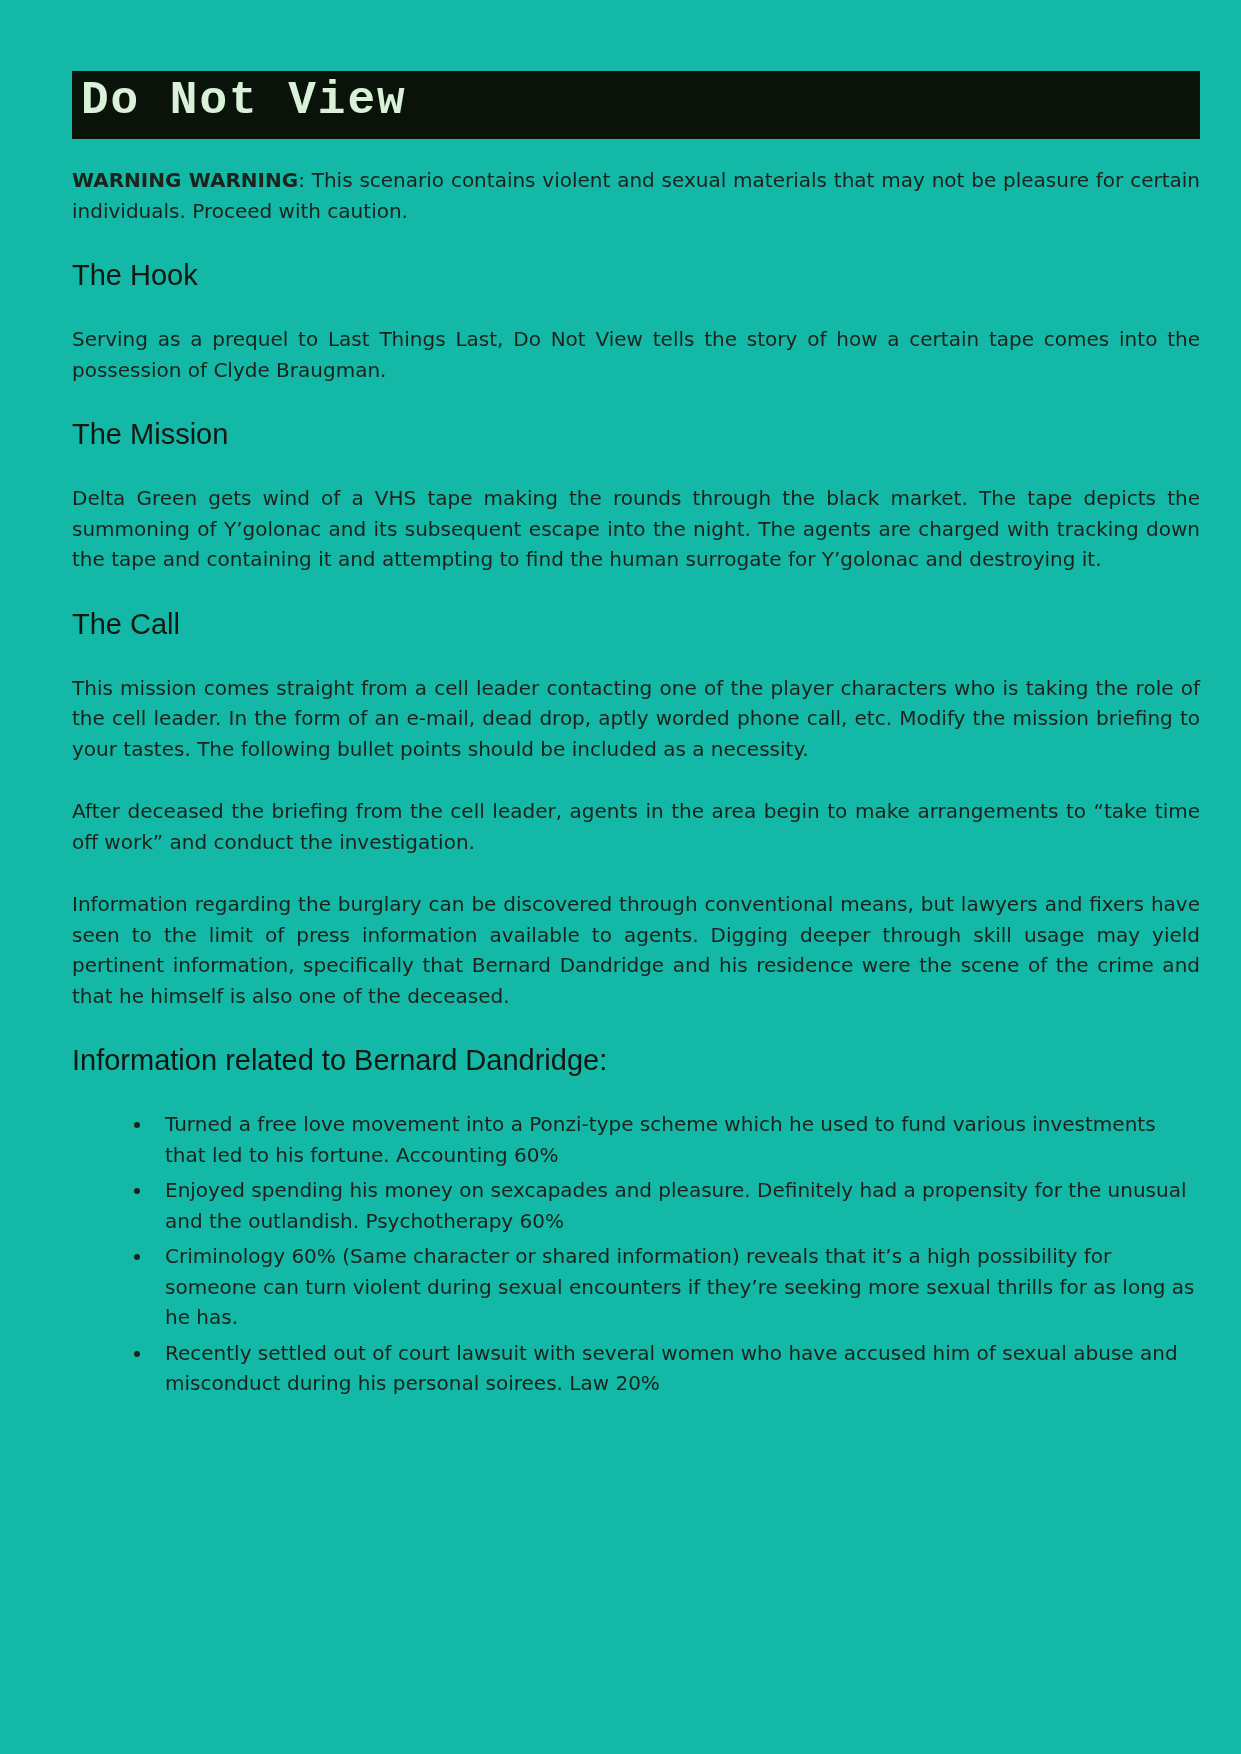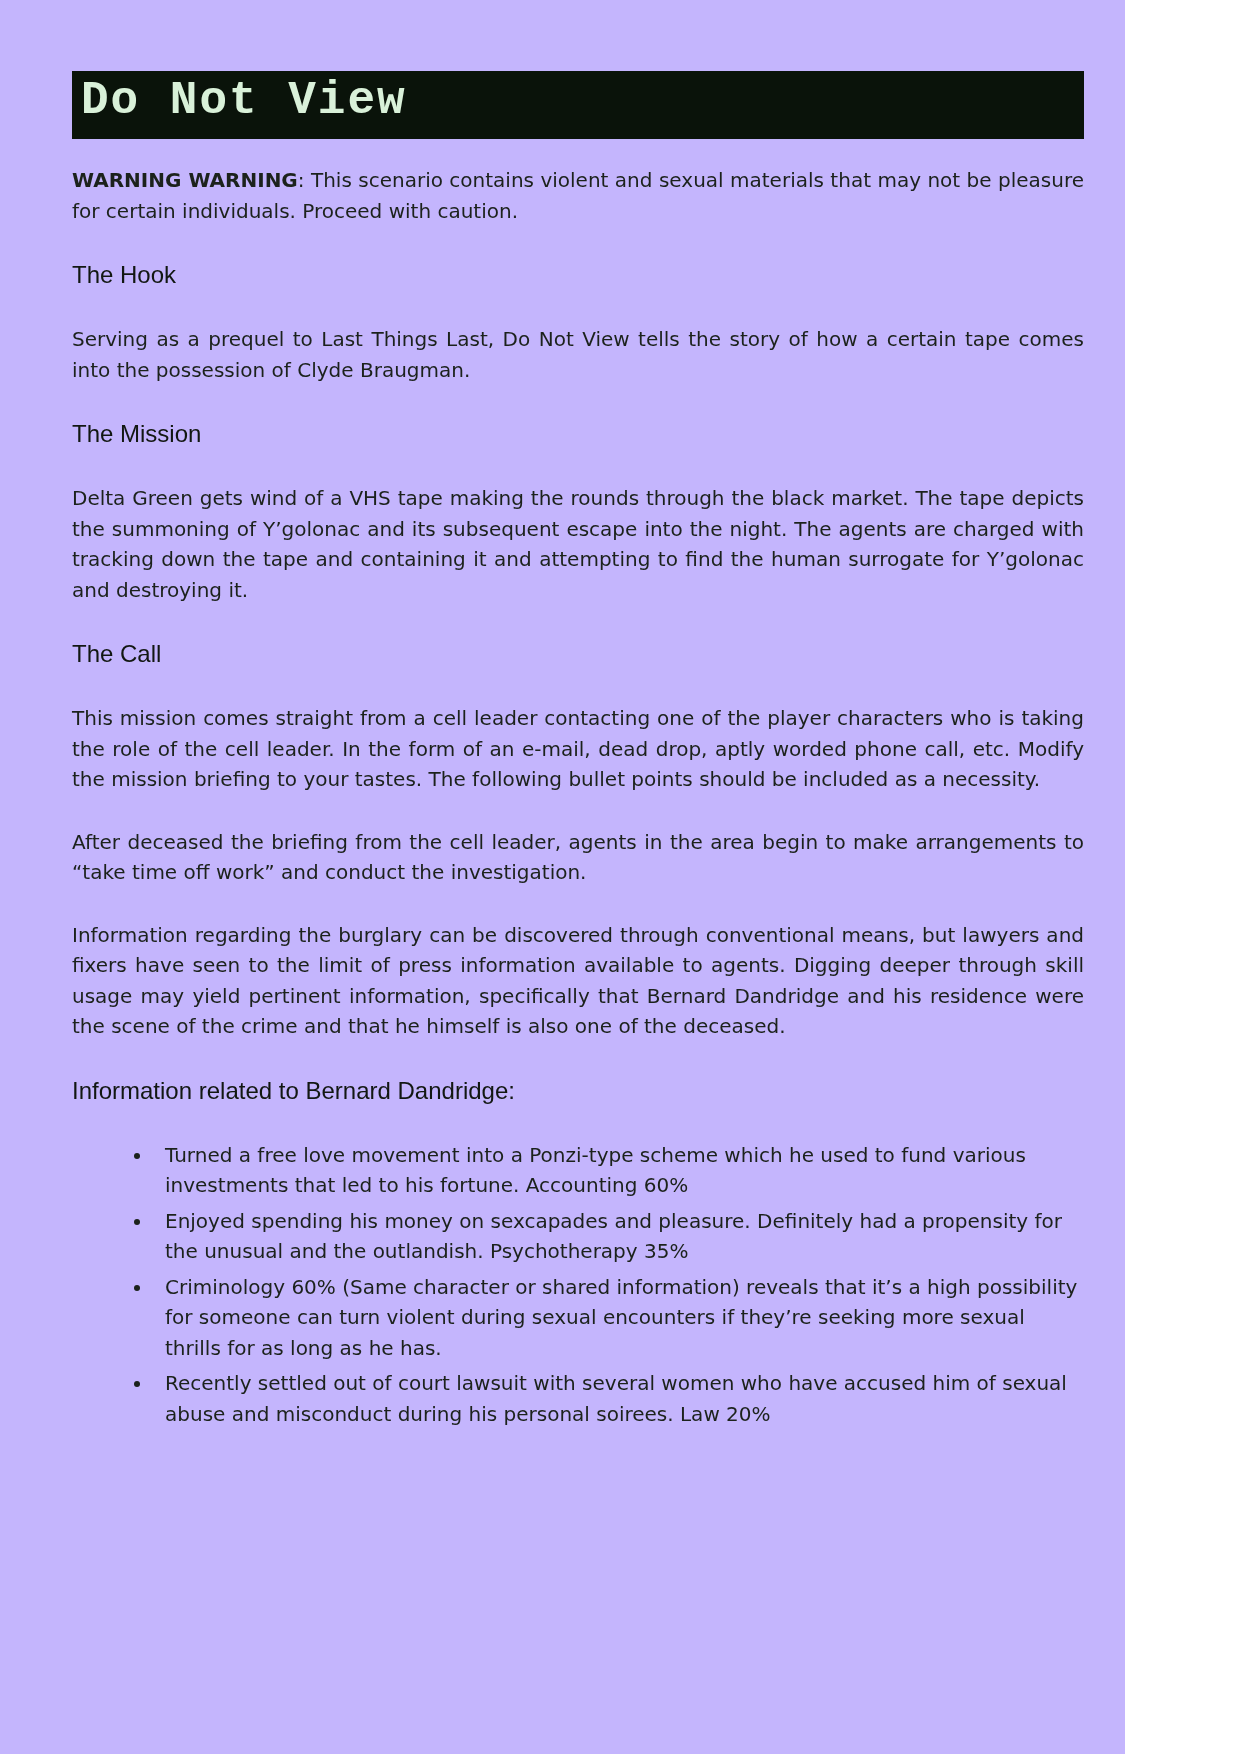--- a/index.html
+++ b/index.html
@@ -2,23 +2,23 @@
 <html><head>
 <meta charset="utf-8">
 <style>
   html, body {
     margin: 0;
     padding: 0;
     background: #ffffff;
   }
   .page {
     position: relative;
-    width: 1125px;
+    width: 1241px;
     height: 1754px;
-    background: #c4b5fd;
+    background: #14b8a6;
     box-sizing: border-box;
     padding: 71px 41px 0 72px;
     overflow: hidden;
   }
   .title-bar {
     background: #0a130a;
     height: 68px;
     box-sizing: border-box;
     padding: 1px 0 0 9px;
     overflow: hidden;
@@ -44,21 +44,21 @@
   }
   .doc p.trigger {
     margin-top: 26px;
   }
   .doc .bold {
     font-weight: bold;
   }
   .doc h2 {
     font-family: "Liberation Sans", sans-serif;
     font-weight: 400;
-    font-size: 24px;
+    font-size: 29px;
     line-height: 34px;
     color: #121712;
     margin: 32px 0;
   }
   .doc ul {
     margin: 32px 0 0 0;
     padding-left: 81px;
   }
   .doc ul li {
     text-align: left;
@@ -87,19 +87,19 @@
 
     <h2>The Call</h2>
     <p>This mission comes straight from a cell leader contacting one of the player characters who is taking the role of the cell leader. In the form of an e-mail, dead drop, aptly worded phone call, etc. Modify the mission briefing to your tastes. The following bullet points should be included as a necessity.</p>
     <p>After deceased the briefing from the cell leader, agents in the area begin to make arrangements to “take time off work” and conduct the investigation.</p>
 
     <p>Information regarding the burglary can be discovered through conventional means, but lawyers and fixers have seen to the limit of press information available to agents. Digging deeper through skill usage may yield pertinent information, specifically that Bernard Dandridge and his residence were the scene of the crime and that he himself is also one of the deceased.</p>
 
     <h2>Information related to Bernard Dandridge:</h2>
     <ul>
       <li>Turned a free love movement into a Ponzi-type scheme which he used to fund various investments that led to his fortune. Accounting 60%</li>
-      <li>Enjoyed spending his money on sexcapades and pleasure. Definitely had a propensity for the unusual and the outlandish. Psychotherapy 35%</li>
+      <li>Enjoyed spending his money on sexcapades and pleasure. Definitely had a propensity for the unusual and the outlandish. Psychotherapy 60%</li>
       <li>Criminology 60% (Same character or shared information) reveals that it’s a high possibility for someone can turn violent during sexual encounters if they’re seeking more sexual thrills for as long as he has.</li>
       <li>Recently settled out of court lawsuit with several women who have accused him of sexual abuse and misconduct during his personal soirees. Law 20%</li>
     </ul>
 
   </div>
 </div>
 
 </body></html>

